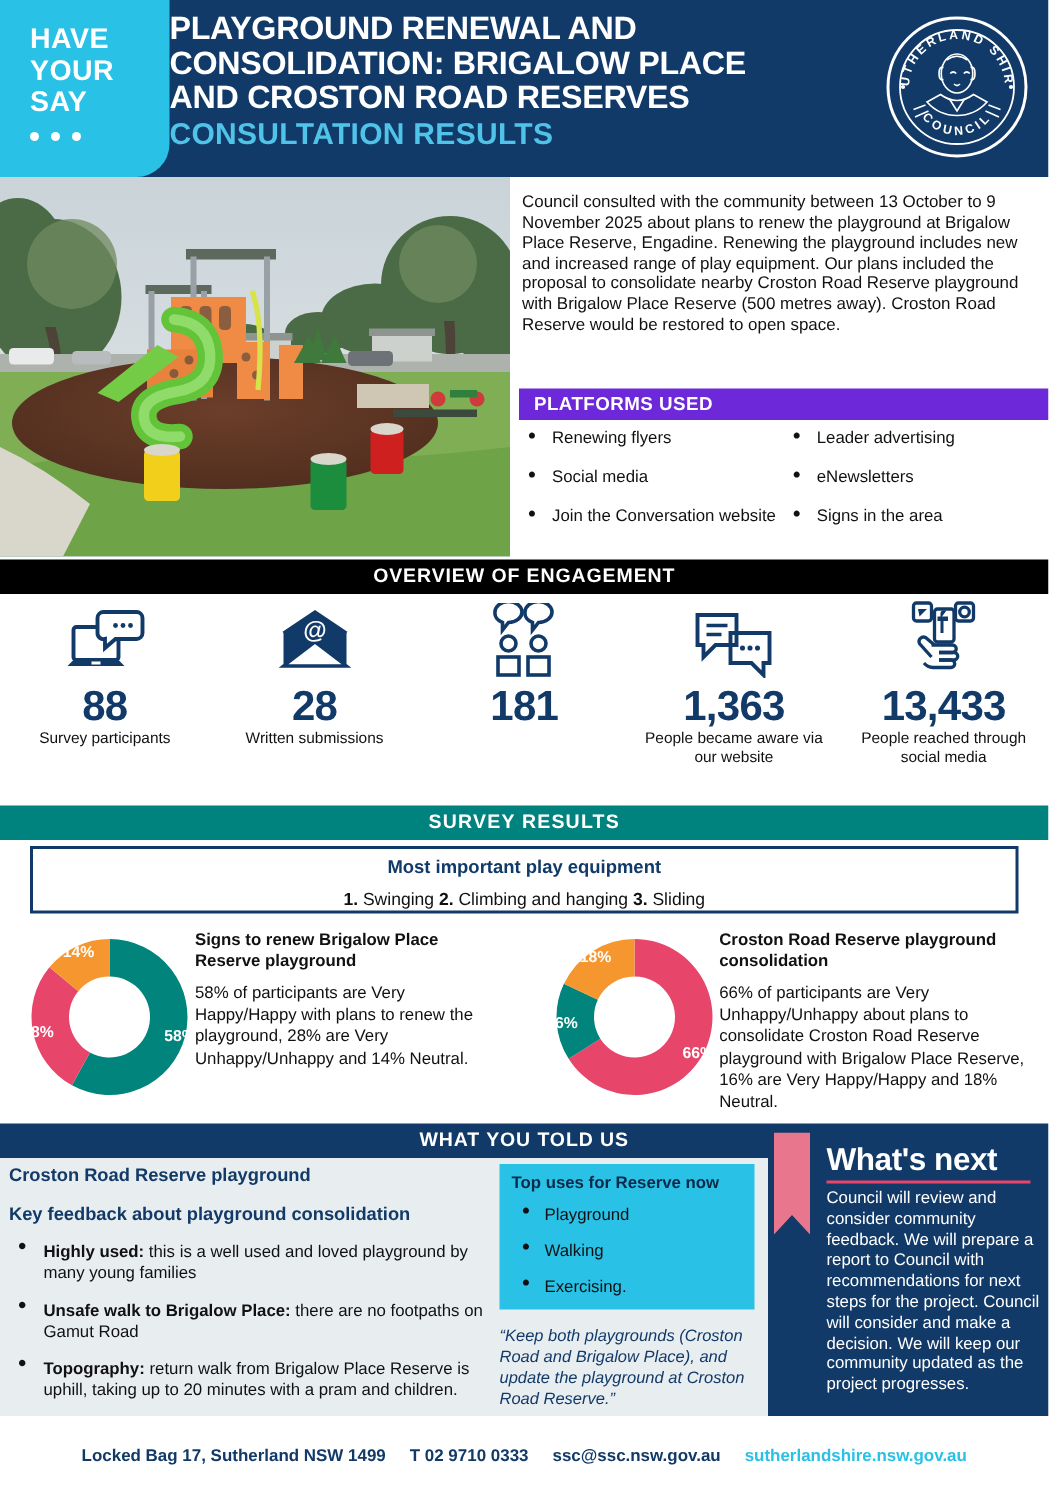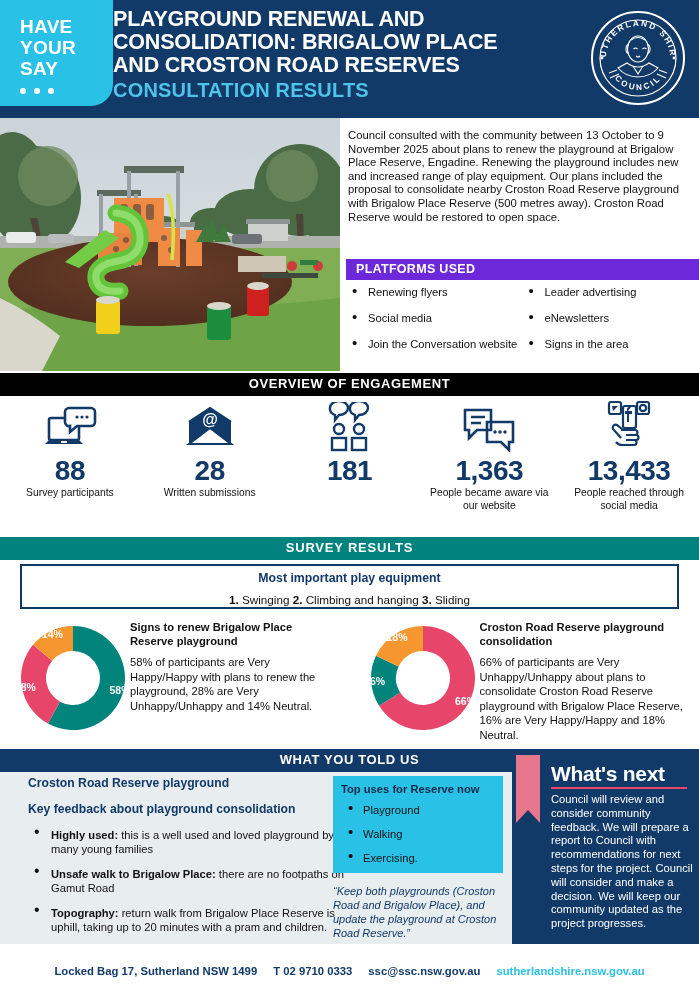--- a/index.html
+++ b/index.html
@@ -9,21 +9,21 @@
     background:#ffffff;
     color:#111;
     position:relative;
     overflow:hidden;
   }
   .page { width:699px; height:997px; position:relative; background:#fff; }
 
   
   .header { position:absolute; left:0; top:0; width:699px; height:118px; background:#123A68; }
   .hys {
-    position:absolute; left:0; top:0; width:113px; height:106px;
+    position:absolute; left:0; top:0; width:113px; height:118px;
     background:#29C1E6; border-bottom-right-radius:22px;
     color:#fff; font-weight:bold; font-size:19px; line-height:21px;
     letter-spacing:0.3px; padding:16px 0 16px 20px;
   }
   .hys .dots { margin-top:9px; display:flex; gap:8px; }
   .hys .dots i { width:6px; height:6px; border-radius:50%; background:#fff; display:block; }
 
   .htitle { position:absolute; left:113px; top:8px; width:460px; }
   .htitle .l1 {
     color:#fff; font-weight:bold; font-size:21.5px; line-height:23px;
@@ -99,21 +99,21 @@
   .dtext .dt-body { color:#111; font-size:11.2px; line-height:14.5px; margin-top:7px; }
 
   
   .bar-navy {
     position:absolute; left:0; top:749px; width:699px; height:23px;
     background:#123A68; color:#fff; text-align:center; font-weight:bold;
     font-size:13px; letter-spacing:0.6px; padding-top:3px;
   }
   .told-bg { position:absolute; left:0; top:772px; width:699px; height:172px; background:#E8EDF0; }
 
-  .told-left { position:absolute; left:28px; top:776px; width:320px; }
+  .told-left { position:absolute; left:6px; top:776px; width:320px; }
   .told-left .h1 { color:#123A68; font-weight:bold; font-size:12.2px; }
   .told-left .h2 { color:#123A68; font-weight:bold; font-size:12.2px; margin-top:12px; }
   .told-left ul { list-style:none; margin-top:12px; }
   .told-left li {
     position:relative; padding-left:23px; margin-bottom:11px;
     font-size:11.2px; line-height:14px; color:#111;
   }
   .told-left li:before {
     content:"\2022"; position:absolute; left:6px; top:-3px; font-size:16px; color:#111;
   }

